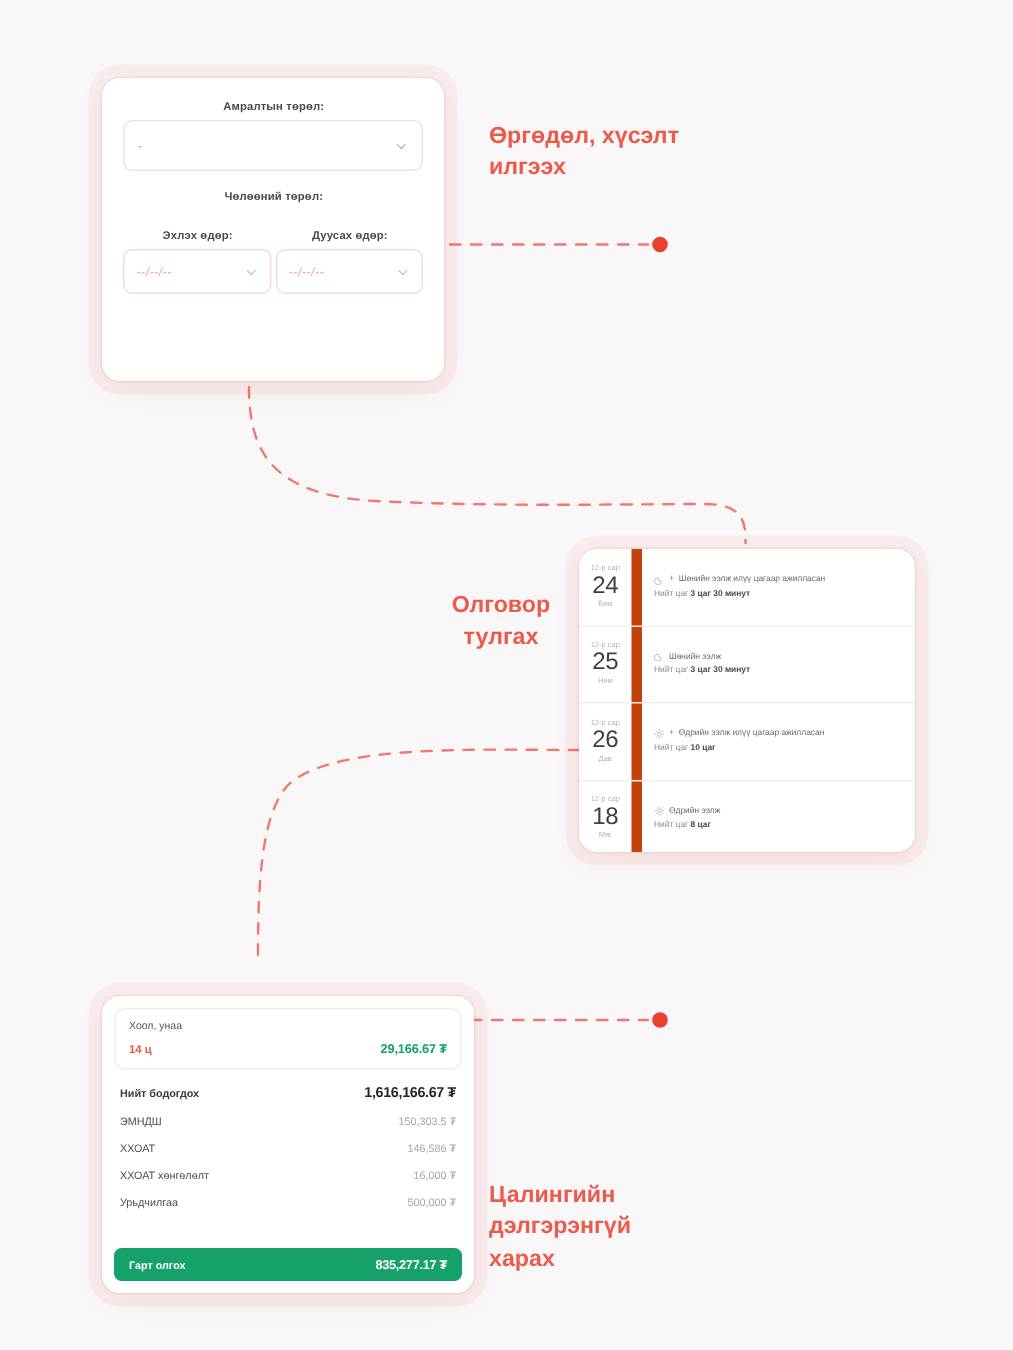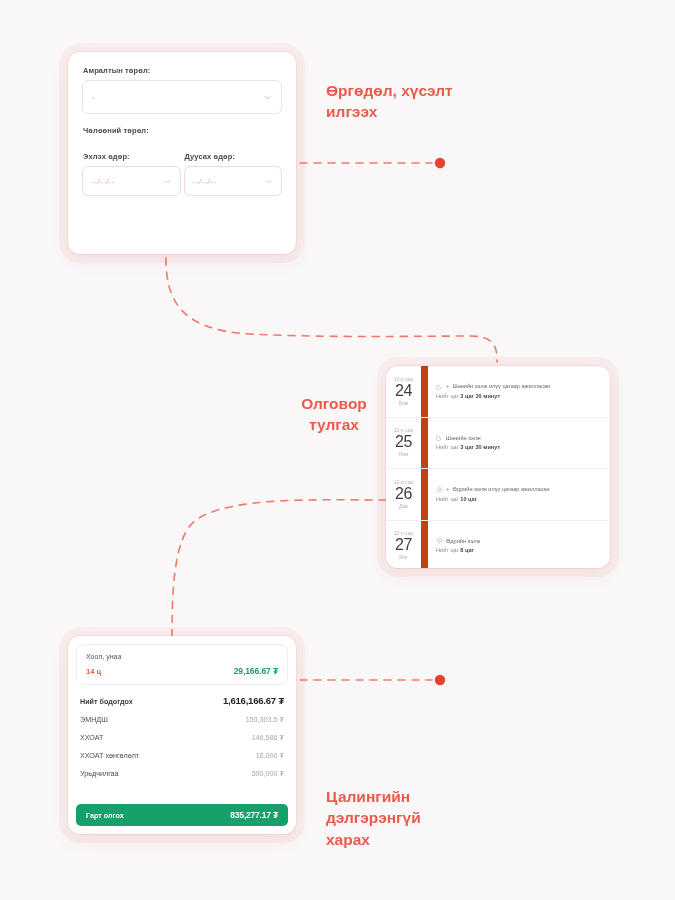--- a/index.html
+++ b/index.html
@@ -19,21 +19,21 @@
   .card{
     position:absolute;
     background:#ffffff;
     border-radius:12px;
     box-shadow:0 0 0 9px rgba(237,107,95,0.07),
                0 0 0 1px rgba(237,107,95,0.13),
                0 6px 18px rgba(180,90,80,0.10);
   }
 
   
-  #card-request{left:68px;top:52px;width:228px;height:202px;padding:0;}
+  #card-request{left:68px;top:52px;width:228px;height:202px;padding:0;text-align:center;}
   #card-request .inner{padding:14px 14px 12px 14px;}
   .f-label{
     font-size:7.5px;font-weight:bold;color:#4a4a52;
     letter-spacing:.1px;margin:0 0 5px 1px;
   }
   .f-select{
     height:34px;border:1px solid #e7e4e6;border-radius:6px;background:#fff;
     display:flex;align-items:center;justify-content:space-between;
     padding:0 9px;box-sizing:border-box;
   }
@@ -70,21 +70,21 @@
   .sdow{font-size:5px;color:#b6b2b8;line-height:1;margin-top:2px;}
   .sbody{flex:1;min-width:0;padding:0 8px;display:flex;flex-direction:column;justify-content:center;}
   .stitle{display:flex;align-items:center;gap:3px;font-size:5.6px;color:#6b6872;line-height:1.2;white-space:nowrap;overflow:hidden;}
   .sicon{width:7px;height:7px;flex:0 0 auto;opacity:.6;}
   .sicon svg{display:block;}
   .splus{font-size:6px;color:#8d8a93;line-height:1;}
   .ssub{font-size:5.6px;color:#8d8a93;line-height:1.2;margin-top:3px;white-space:nowrap;}
   .ssub b{color:#4a4850;font-weight:bold;}
 
   
-  #card-payroll{left:68px;top:636px;width:228px;height:198px;overflow:hidden;}
+  #card-payroll{left:68px;top:664px;width:248px;height:198px;overflow:hidden;}
   .p-top{
     margin:8px 8px 0 8px;border:1px solid #f1eef0;border-radius:7px;
     padding:8px 9px 8px 9px;background:#fff;
   }
   .p-top-label{font-size:7px;color:#55535b;margin-bottom:6px;}
   .p-top-row{display:flex;align-items:baseline;justify-content:space-between;}
   .p-top-qty{font-size:7.5px;color:#e8584a;font-weight:bold;}
   .p-top-amt{font-size:8.5px;color:#16a06a;font-weight:bold;letter-spacing:-.1px;margin-left:18px;}
   .p-lines{padding:10px 12px 4px 12px;}
   .p-line{display:flex;align-items:baseline;justify-content:space-between;margin-bottom:9px;}
@@ -236,21 +236,21 @@
               </span>
               <span class="splus">+</span>
               <span>Өдрийн ээлж илүү цагаар ажилласан</span>
             </div>
             <div class="ssub"><span>Нийт цаг</span> <b>10 цаг</b></div>
           </div>
         </div>
         <div class="srow">
           <div class="sdate">
             <div class="smon">12-р сар</div>
-            <div class="sday">27</div>
+            <div class="sday">18</div>
             <div class="sdow">Мяг</div>
           </div>
           <div class="sbody">
             <div class="stitle">
               <span class="sicon">
                 <svg viewBox="0 0 12 12">
                   <circle cx="6" cy="6" r="2.2" fill="none" stroke="#8d8a93" stroke-width="1.1"></circle>
                   <g stroke="#8d8a93" stroke-width="1.1" stroke-linecap="round">
                     <path d="M6 .8V2"></path>
                     <path d="M6 10v1.2"></path>

